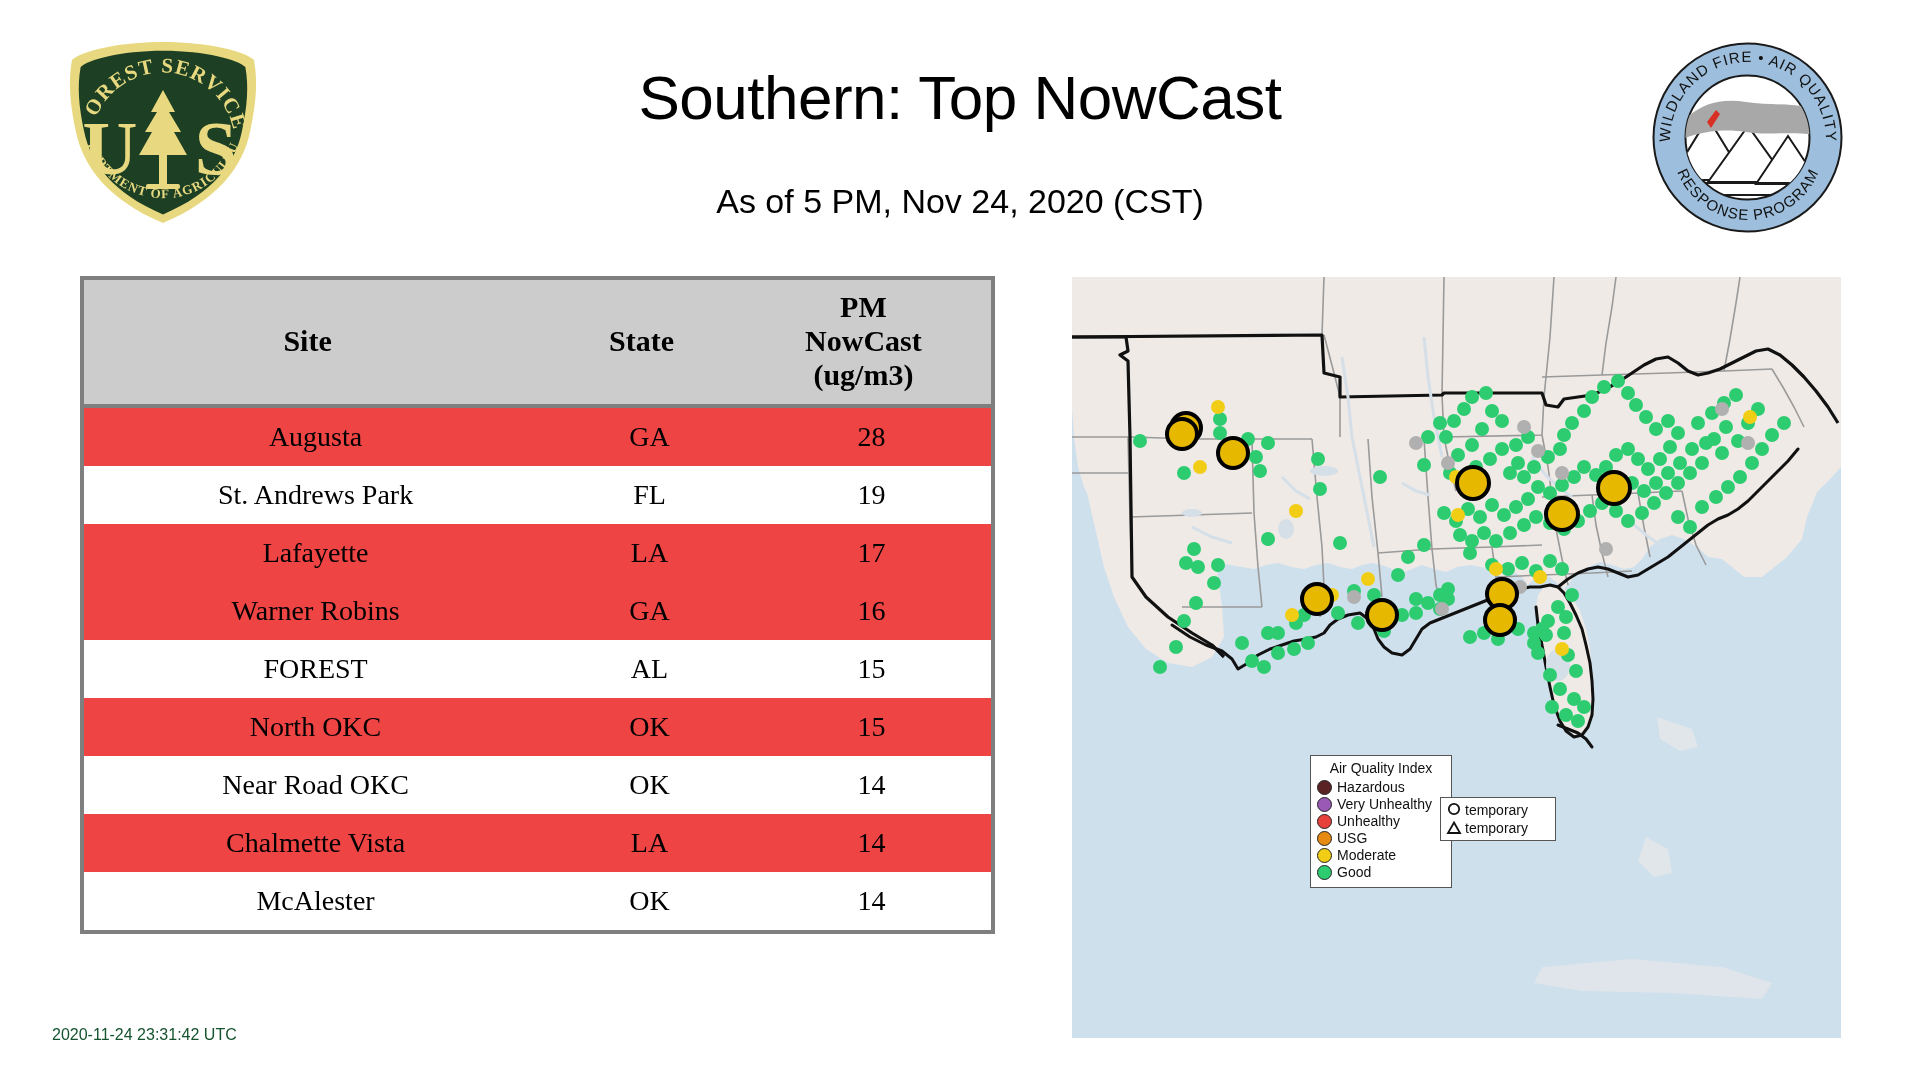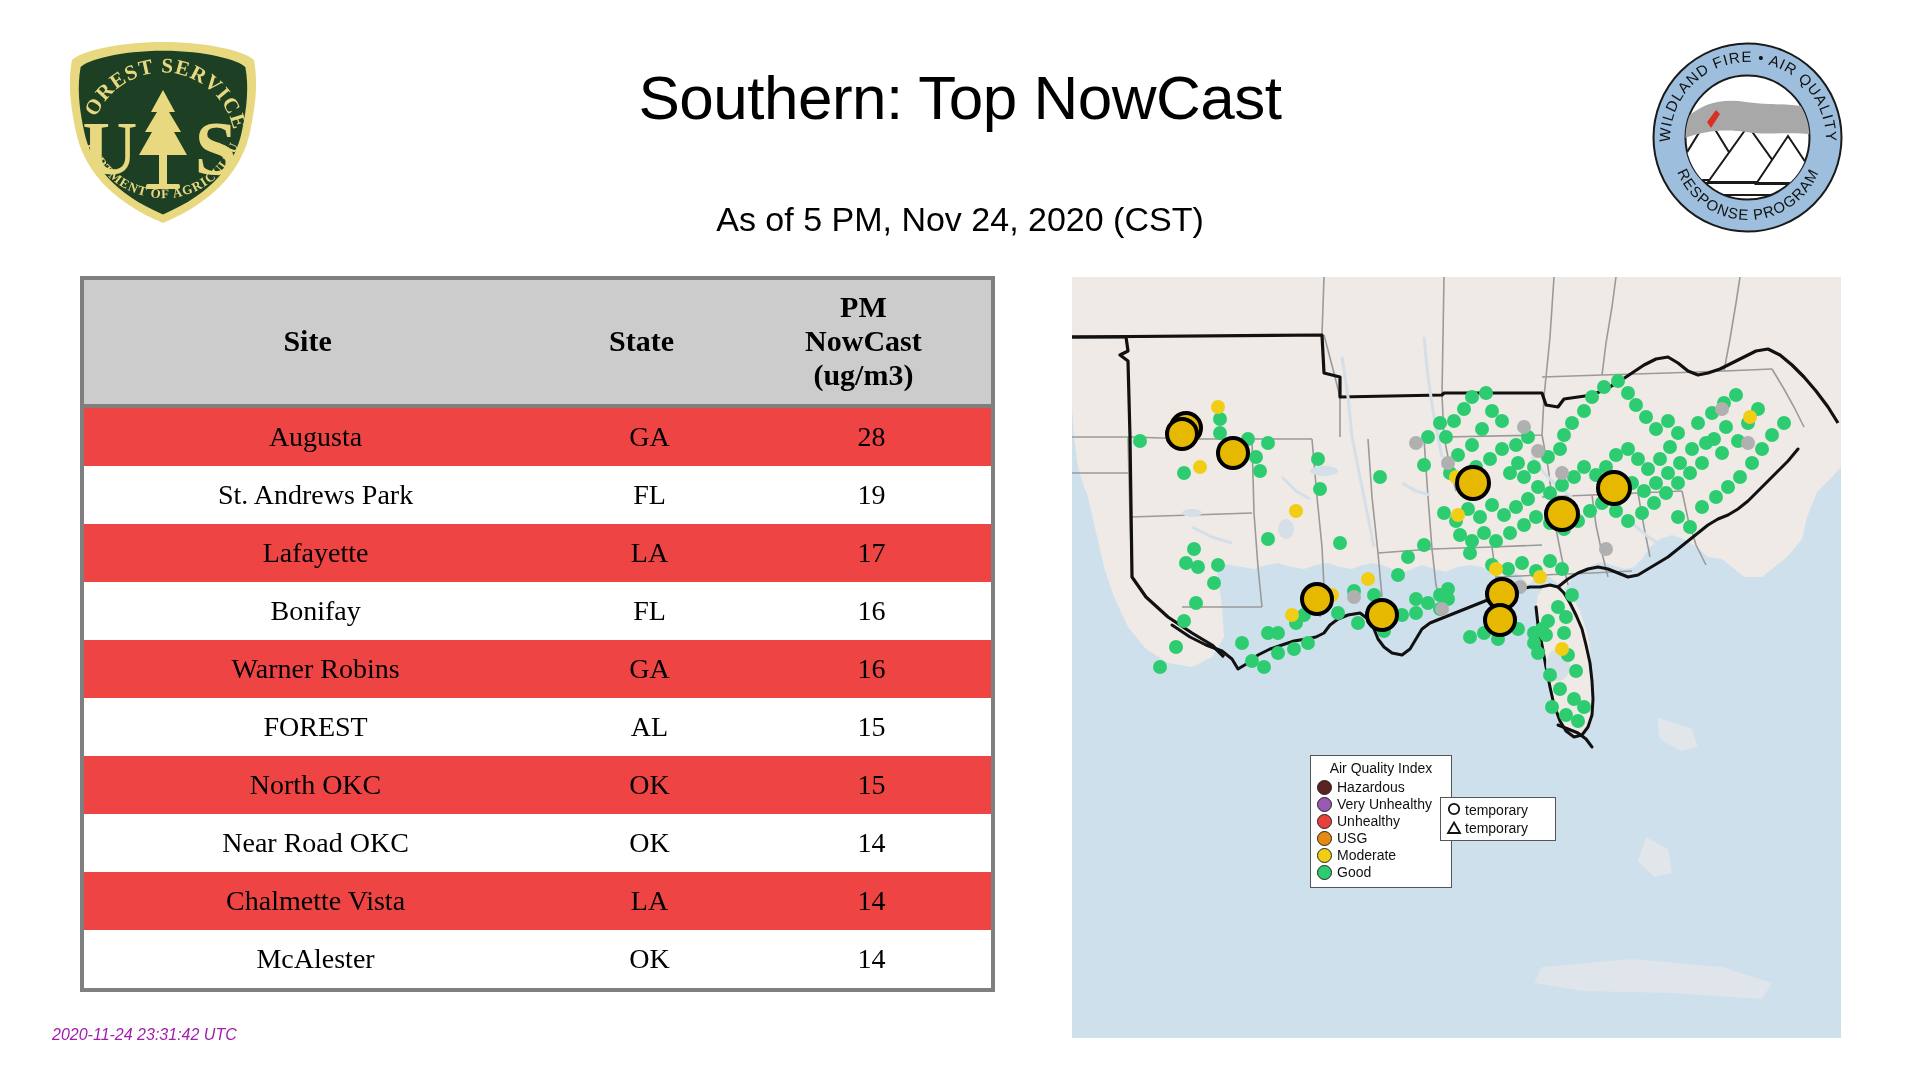--- a/index.html
+++ b/index.html
@@ -18,21 +18,21 @@
   #page-title{
     position:absolute;left:300px;top:62px;width:1320px;
     text-align:center;
     font-family:"Liberation Sans", sans-serif;
     font-size:62px;line-height:72px;font-weight:400;color:#000;
     letter-spacing:-0.5px;
   }
   #page-subtitle{
     position:absolute;left:300px;top:180px;width:1320px;
     text-align:center;
-    font-size:34px;line-height:42px;font-weight:400;color:#000;margin-top:18px;
+    font-size:34px;line-height:42px;font-weight:400;color:#000;
   }
 
   
   #table-wrap{
     position:absolute;left:80px;top:276px;width:915px;
     border:4px solid #7f7f7f;
     background:#ffffff;
     box-sizing:border-box;
   }
   table.nowcast{
@@ -53,23 +53,22 @@
   th.col-pm{width:26%;}
   table.nowcast tbody td{
     font-size:28px;color:#000;text-align:center;
     height:58px;padding:0;border:0;
   }
   table.nowcast tbody tr.odd td{background:#ef4444;}
   table.nowcast tbody tr.even td{background:#ffffff;}
 
   #timestamp{
     position:absolute;left:52px;top:1026px;
-    font-size:16px;color:#a21caf;
+    font-size:16px;color:#14532d;
     font-family:"Liberation Sans", sans-serif;
-    font-style:italic;
   }
 
   
   #map-panel{
     position:absolute;left:1072px;top:277px;width:769px;height:761px;
     background:#cfe0ed;
     overflow:hidden;
   }
   #map-svg{display:block;width:769px;height:761px;}
 
@@ -174,25 +173,20 @@
         </tr>
       <tr class="even">
           <td>St. Andrews Park</td>
           <td>FL</td>
           <td>19</td>
         </tr>
       <tr class="odd">
           <td>Lafayette</td>
           <td>LA</td>
           <td>17</td>
-        </tr>
-      <tr class="even">
-          <td>Bonifay</td>
-          <td>FL</td>
-          <td>16</td>
         </tr>
       <tr class="odd">
           <td>Warner Robins</td>
           <td>GA</td>
           <td>16</td>
         </tr>
       <tr class="even">
           <td>FOREST</td>
           <td>AL</td>
           <td>15</td>

